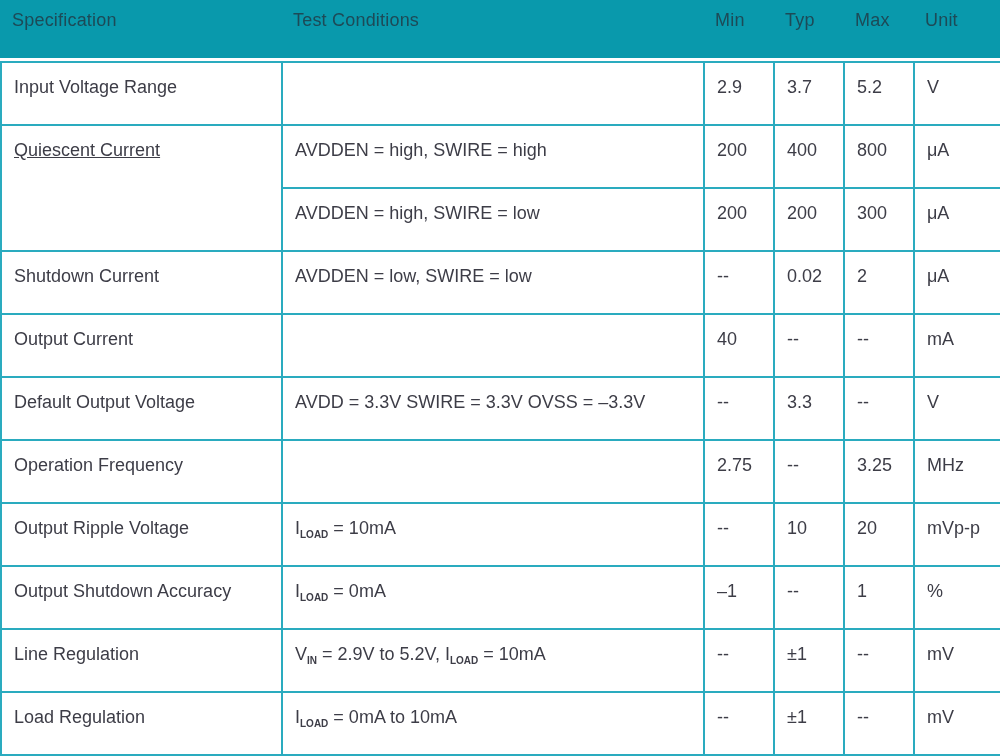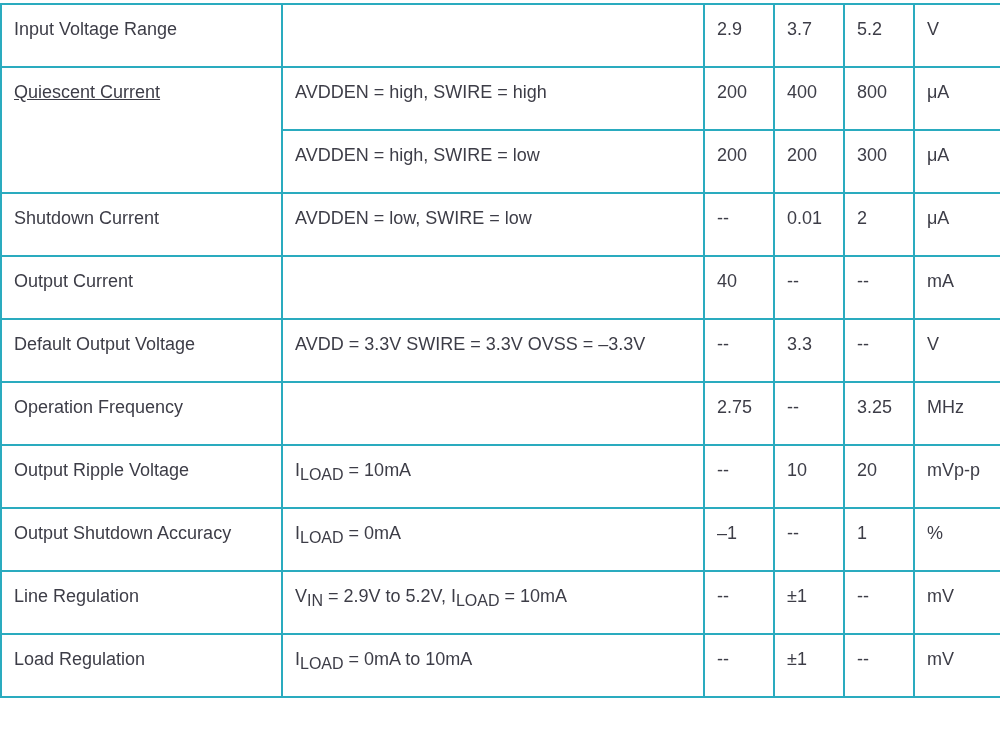--- a/index.html
+++ b/index.html
@@ -48,31 +48,40 @@
     padding:13px 6px 0 12px;
     height:63px;
     font-size:18px;
     color:var(--body-text);
     line-height:22px;
     overflow:hidden;
     white-space:nowrap;
   }
   td.middle{vertical-align:middle;padding-top:0;text-decoration:underline;}
   sub{
-    font-size:16px;
+    font-size:10px;
     line-height:0;
     vertical-align:-4px;
     letter-spacing:0;
+    font-weight:bold;
   }
 </style>
 </head>
 <body>
 
 <div class="spec-table-wrap">
 
+  <div class="header-row">
+    <div class="hcell c0">Specification</div>
+    <div class="hcell c1">Test Conditions</div>
+    <div class="hcell c2">Min</div>
+    <div class="hcell c3">Typ</div>
+    <div class="hcell c4">Max</div>
+    <div class="hcell c5">Unit</div>
+  </div>
 
   <table class="body">
     <colgroup>
       <col style="width:281px">
         <col style="width:422px">
         <col style="width:70px">
       <col style="width:70px">
         <col style="width:70px">
         <col style="width:87px">
     </colgroup>
@@ -97,21 +106,21 @@
           <td>AVDDEN = high, SWIRE = low</td>
           <td>200</td>
           <td>200</td>
           <td>300</td>
           <td>μA</td>
         </tr>
         <tr>
           <td>Shutdown Current</td>
           <td>AVDDEN = low, SWIRE = low</td>
           <td>--</td>
-          <td>0.01</td>
+          <td>0.02</td>
           <td>2</td>
           <td>μA</td>
         </tr>
         <tr>
           <td>Output Current</td>
           <td></td>
           <td>40</td>
           <td>--</td>
           <td>--</td>
           <td>mA</td>

